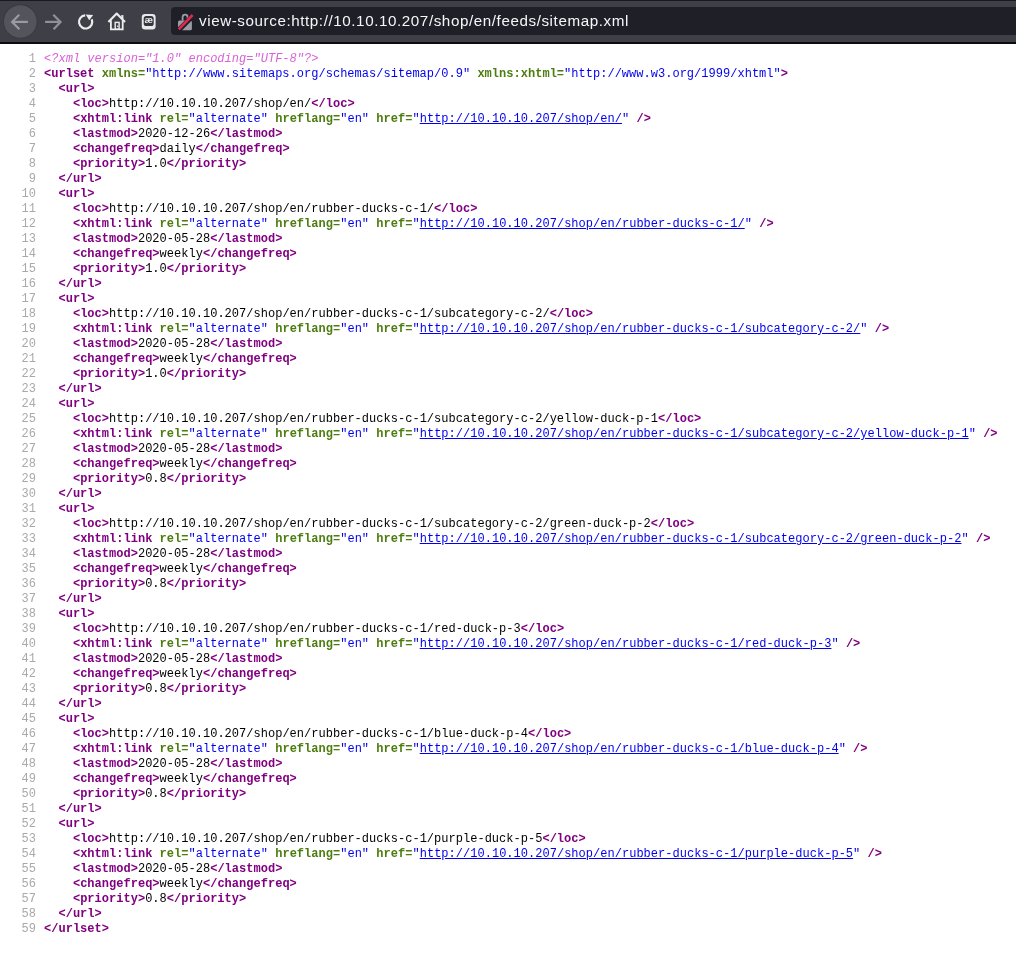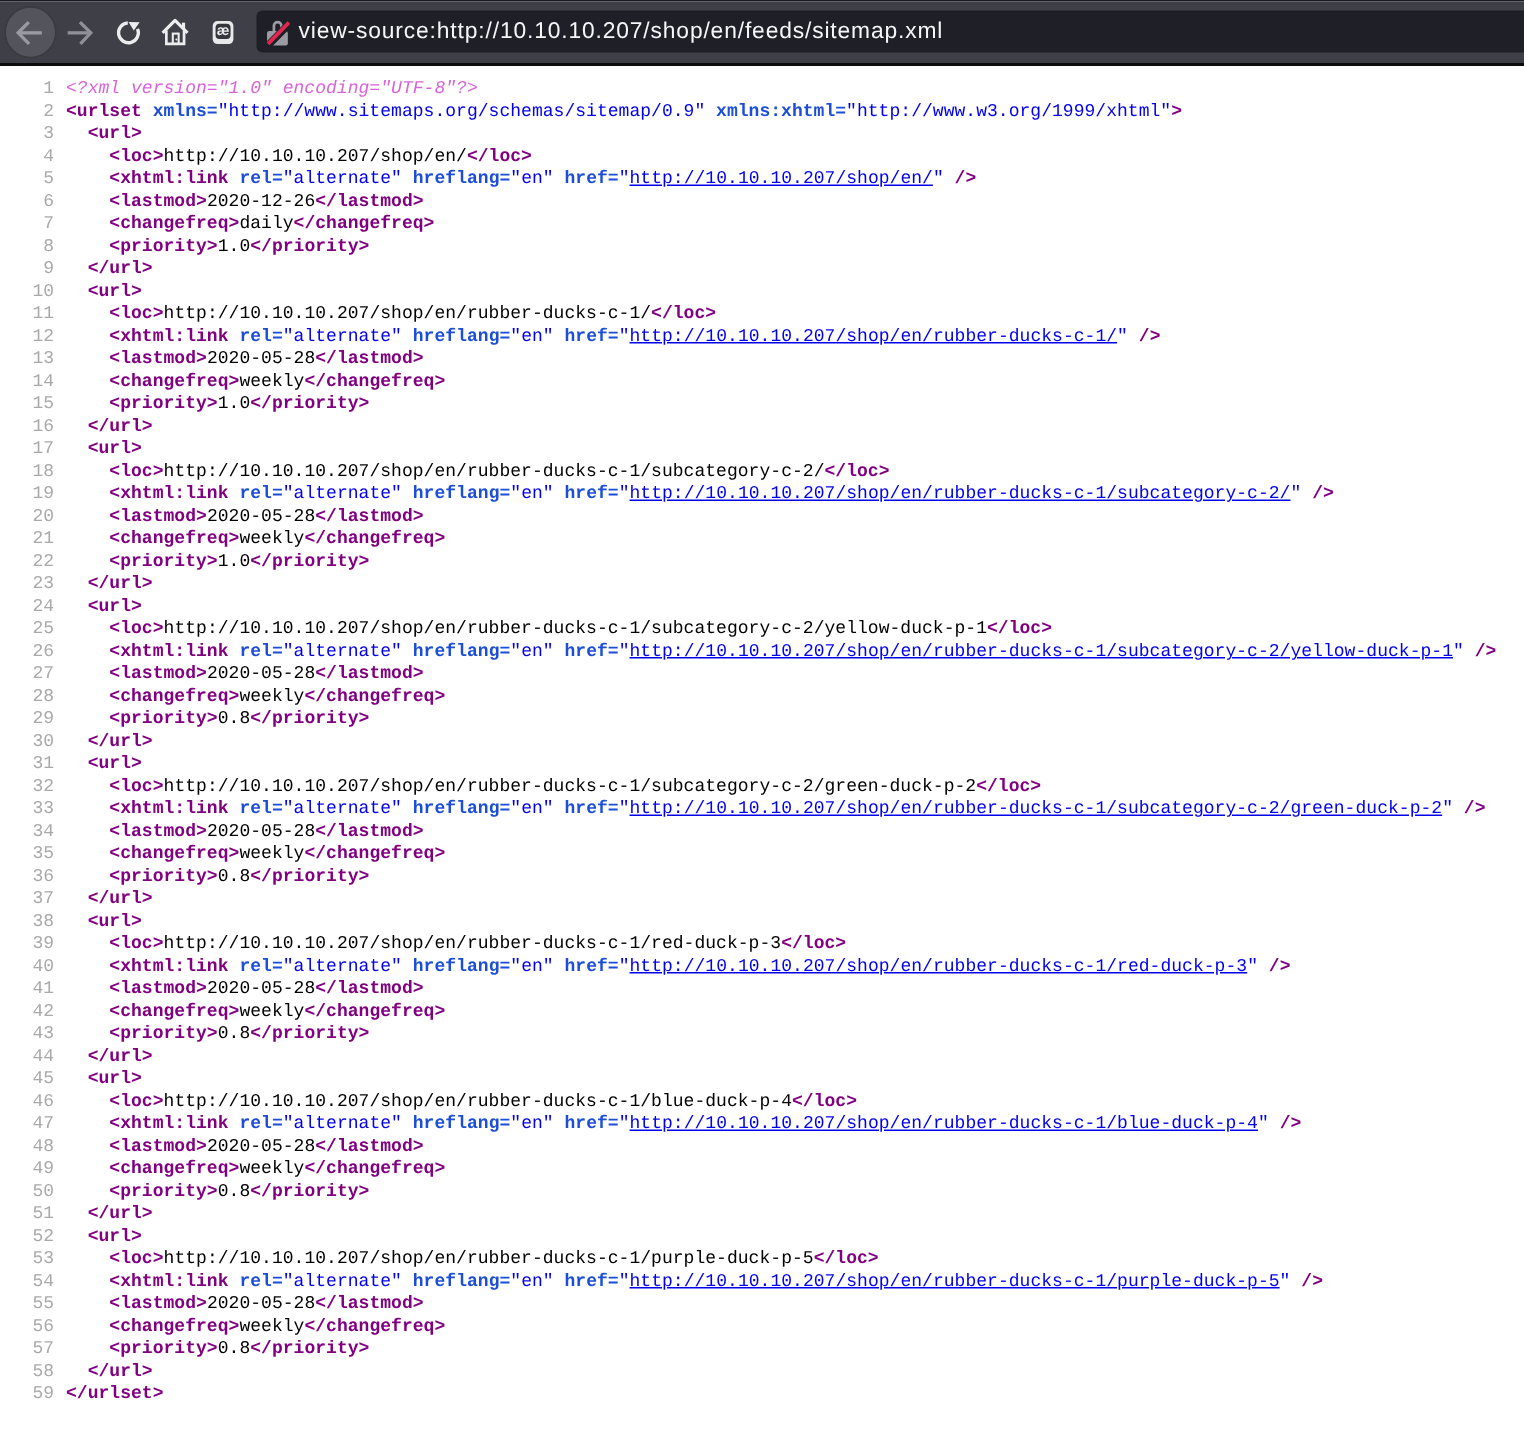--- a/index.html
+++ b/index.html
@@ -18,21 +18,21 @@
   .navsvg { position:absolute; left:0; top:0; }
 
   
   .src { position:absolute; left:0; top:44px; width:1016px;
          font-family:"Liberation Mono", monospace; font-size:12px; line-height:15px;
          padding:8px 8px 8px 8px; white-space:pre; letter-spacing:0.022px; color:#000; }
   .l  { height:15px; }
   .n  { display:inline-block; width:28px; text-align:right; margin-right:8px;
         color:#a9a9a9; letter-spacing:0; }
   .t  { color:#800080; font-weight:bold; }
-  .an { color:#1d4ed8; font-weight:bold; }
+  .an { color:#4d7c0f; font-weight:bold; }
   .av { color:#0000EE; }
   .pi { color:#d863d8; font-style:italic; }
   .lk { color:#0000EE; text-decoration:underline; }
 </style>
 </head>
 <body>
 <div id="stage">
   <div class="topstrip"></div>
   <div class="toolbar"></div>
   <div class="chromeborder"></div>

